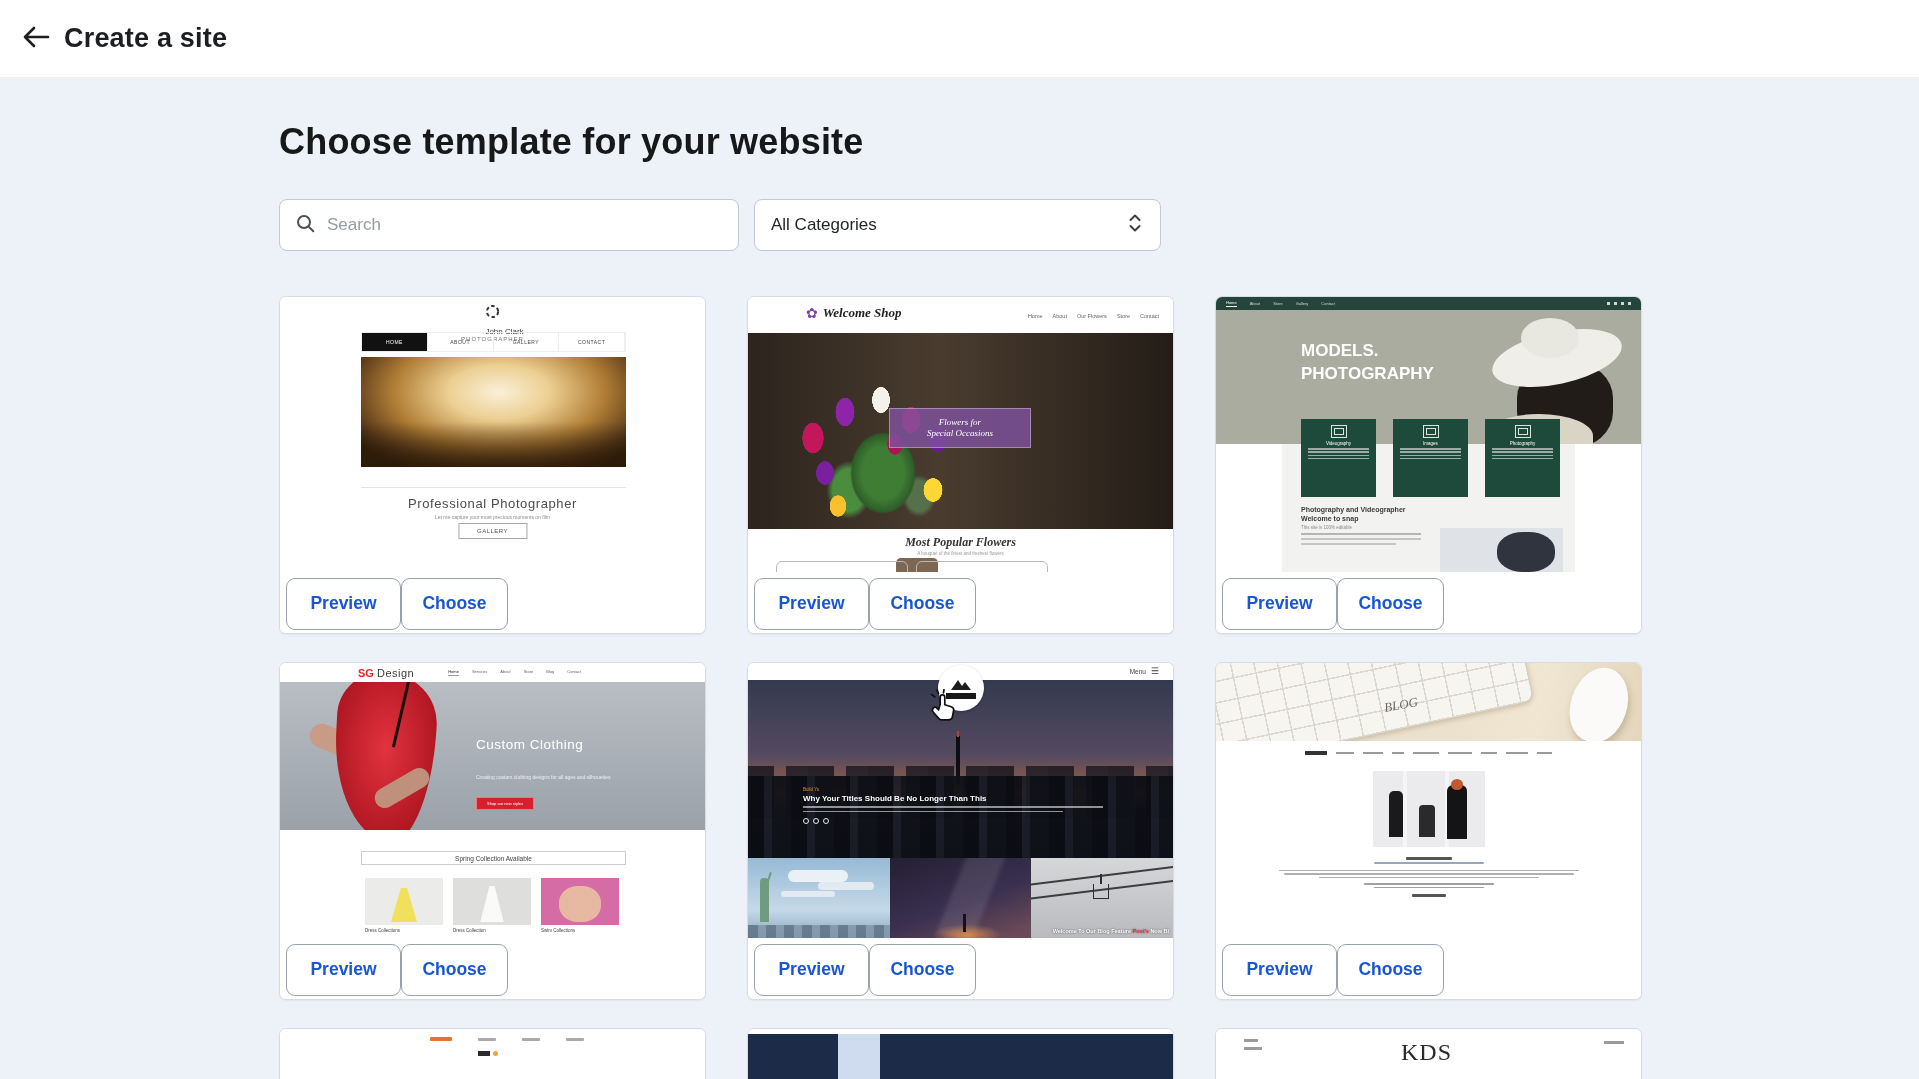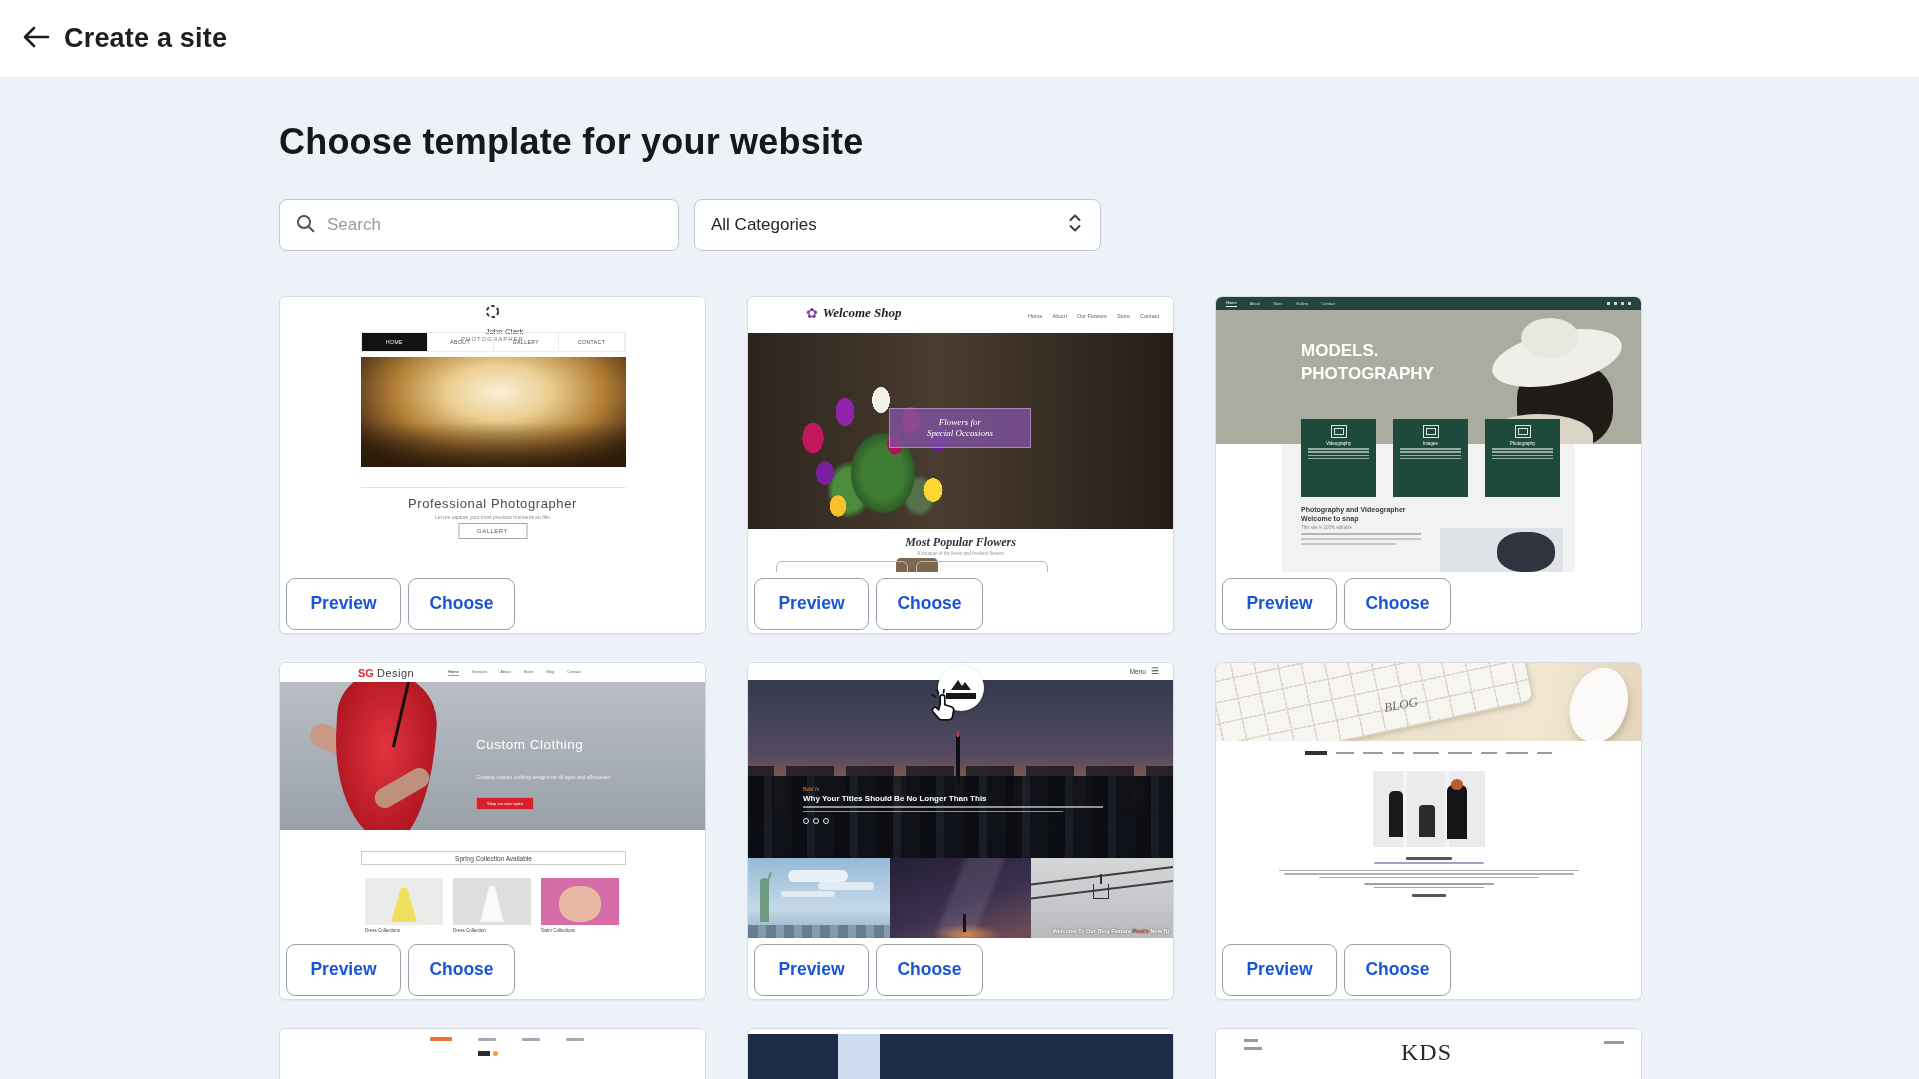--- a/index.html
+++ b/index.html
@@ -9,35 +9,35 @@
   .app-header { height:78px; background:#fff; display:flex; align-items:center;
     padding-left:14px; border-bottom:1px solid #eceef2; }
   .back-btn { width:44px; height:44px; border:none; background:transparent; cursor:pointer;
     display:flex; align-items:center; justify-content:center; }
   .app-title { font-size:27px; font-weight:700; color:#1c1e21; margin-left:6px; letter-spacing:.2px; }
   
   .content { padding:44px 0 0 279px; width:1919px; }
   h1.page-heading { font-size:36px; font-weight:800; color:#17181a; line-height:40px; letter-spacing:.2px; }
   .page-sub { font-size:17px; color:#5c6370; margin-top:6px; line-height:20px; }
   .controls { display:flex; margin-top:37px; gap:15px; }
-  .search-box { width:400px; height:52px; background:#fff; border:1.5px solid #c2c8d4;
+  .search-box { width:460px; height:52px; background:#fff; border:1.5px solid #c2c8d4;
     border-radius:8px; display:flex; align-items:center; padding-left:16px; }
   .search-box input { border:none; outline:none; font-size:17px; color:#30343a; width:330px;
     margin-left:12px; background:transparent; font-family:"Liberation Sans",sans-serif; }
   .search-box input::placeholder { color:#949ba6; }
   .select-box { width:407px; height:52px; background:#fff; border:1.5px solid #c2c8d4;
     border-radius:8px; display:flex; align-items:center; padding:0 18px 0 16px;
     font-size:17px; color:#23262b; cursor:pointer; }
   .select-box .chev { margin-left:auto; }
   
   .grid { margin-top:45px; display:grid; grid-template-columns:repeat(3,427px); gap:28px 41px; }
   .card { width:427px; height:338px; background:#fff; border:1px solid #d7dbe2; border-radius:7px;
     box-shadow:0 1px 2px rgba(16,24,40,.05); overflow:hidden; }
   .thumb { position:relative; width:100%; height:275px; background:#fff; overflow:hidden; }
-  .card-footer { height:63px; display:flex; align-items:center; gap:7px; padding-left:6px; background:#fff; }
+  .card-footer { height:63px; display:flex; align-items:center; padding-left:6px; background:#fff; }
   .act-btn { height:52px; background:#fff; border:1.5px solid #9aa1ab; border-radius:9px;
     color:#1956d4; font-size:17.5px; font-weight:700; cursor:pointer; font-family:"Liberation Sans",sans-serif; }
   .btn-preview { width:115px; } .btn-choose { width:107px; }
   .tline { background:#b9bcc2; height:2px; margin:2px auto; }
   
   .t1-logo { text-align:center; padding-top:7px; }
   .t1-name { font-size:8px; color:#333; margin-top:4px;padding-left:24px; }
   .t1-role { font-size:6px; color:#777; letter-spacing:1px; }
   .t1-nav { position:absolute; left:81px; top:35px; width:265px; height:20px; display:flex;
     border:1px solid #ededed; }

